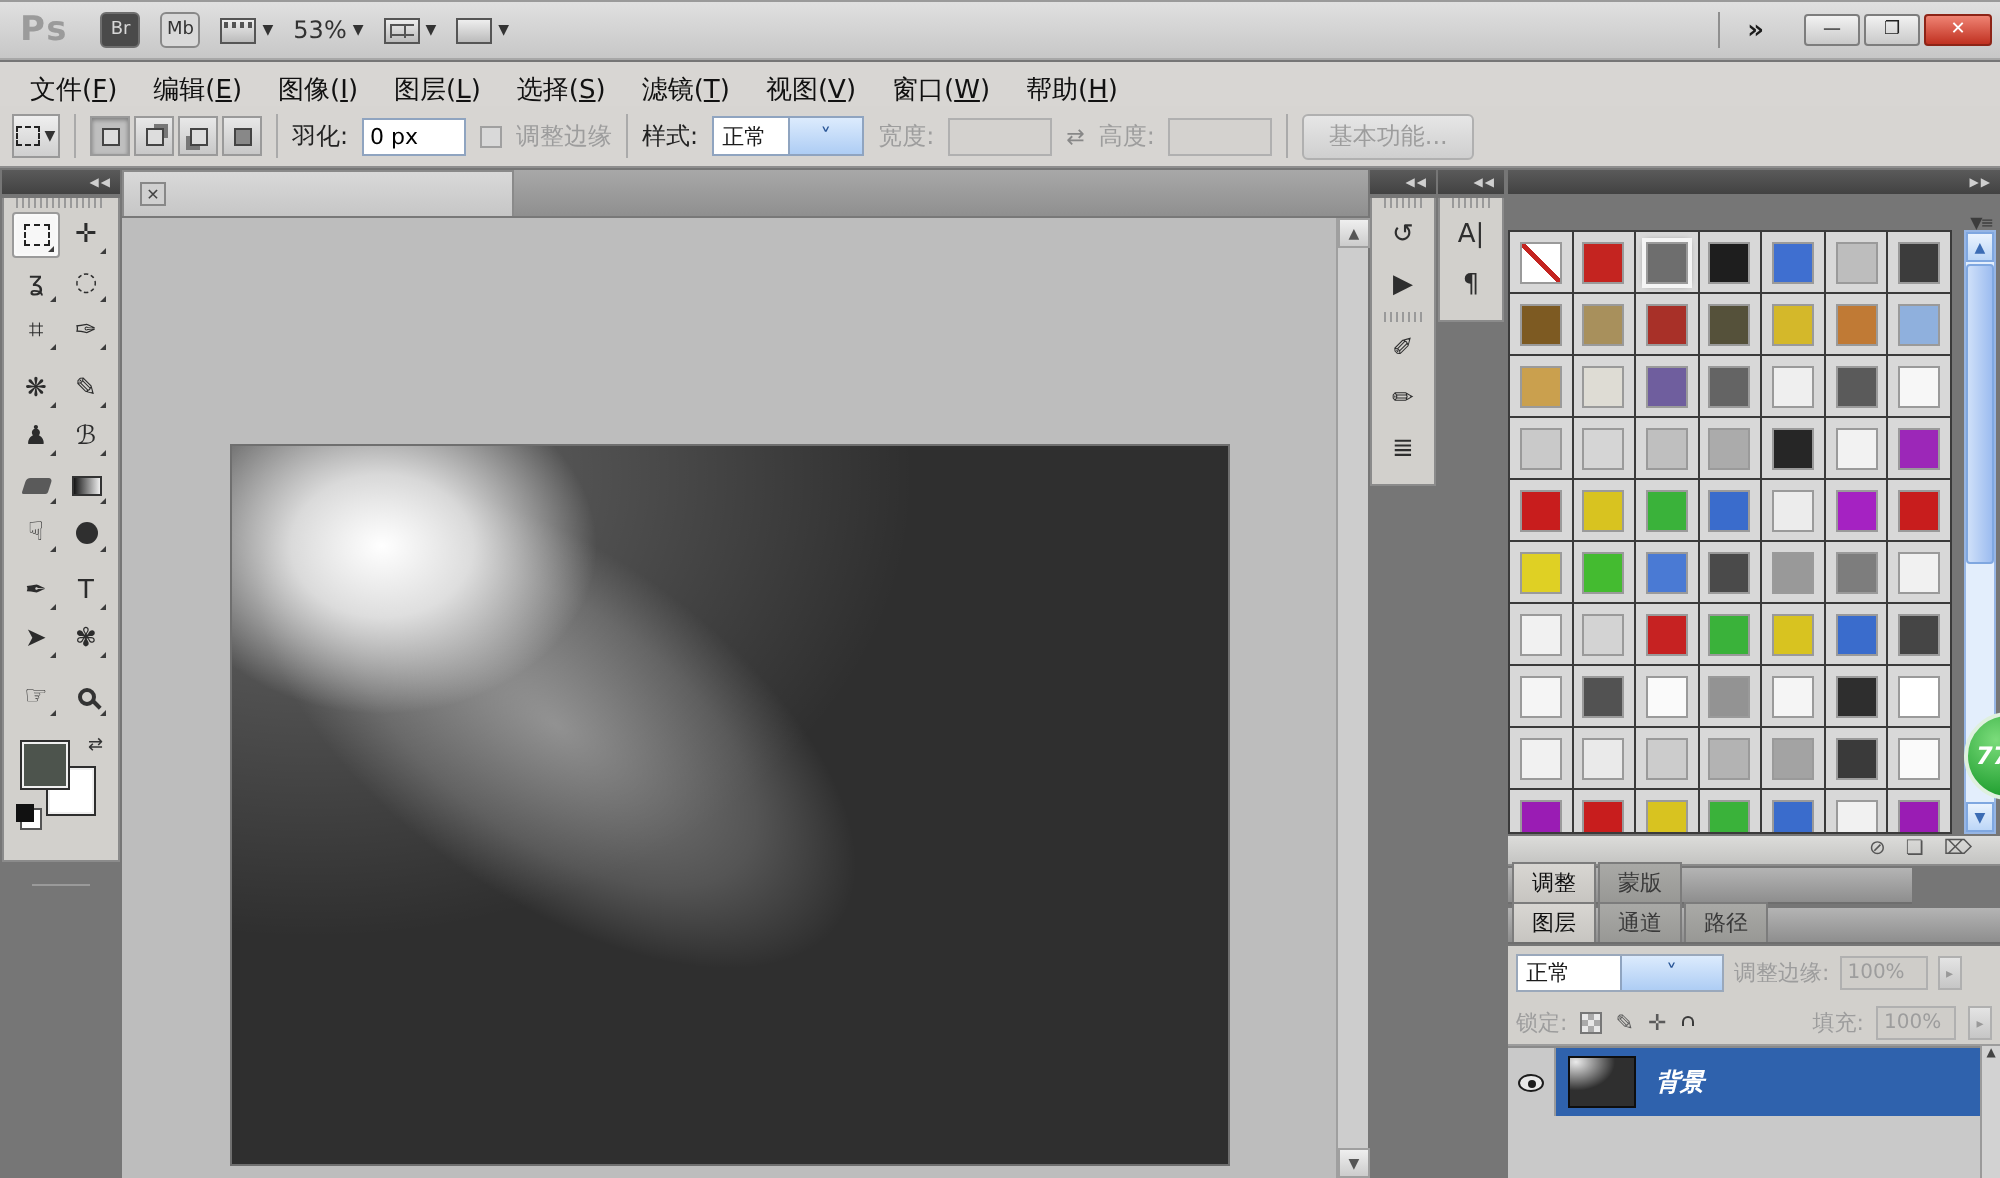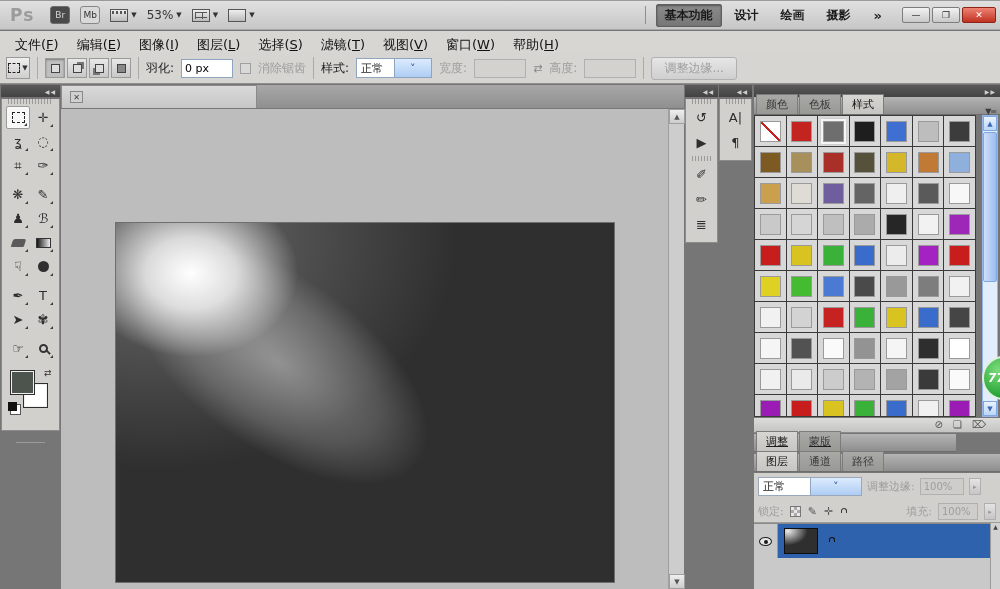--- a/index.html
+++ b/index.html
@@ -126,21 +126,21 @@
   .cell.nostyle .thumb{background-color:#fff;background-image:linear-gradient(45deg,transparent 45%,#c42420 45%,#c42420 55%,transparent 55%);}
   .cell.sel .thumb{outline:2px solid #f5f5f5;box-shadow:0 0 3px #000;}
   #stylescroll{position:absolute;right:2px;top:30px;width:16px;height:302px;background:#e3eefc;border:1px solid #96b5e4;}
   .bscr{width:14px;height:15px;background:linear-gradient(#eaf3fe,#bcd6f7);border:1px solid #7fa7e0;color:#3c6cb4;font-size:7px;display:flex;align-items:center;justify-content:center;}
   .bscr.bot{position:absolute;bottom:0;}
   .bthumb{position:absolute;top:16px;left:0;width:14px;height:150px;background:linear-gradient(90deg,#cfe0f9,#9cbcf0);border:1px solid #7fa7e0;border-radius:2px;}
   #stylesfooter{position:absolute;left:0;top:333px;width:246px;height:15px;background:linear-gradient(#dcdcda,#c4c4c2);border-bottom:1px solid #8a8a8a;
     display:flex;align-items:center;justify-content:flex-end;gap:10px;padding-right:14px;}
   .f-ico{font-size:10px;color:#555;line-height:1;}
 
-  #adjtabs{position:absolute;left:0;top:349px;width:202px;text-decoration:underline;}
+  #adjtabs{position:absolute;left:0;top:349px;width:202px;}
   #layerstabs{position:absolute;left:0;top:369px;width:246px;}
   #layerctl{position:absolute;left:0;top:388px;width:246px;height:50px;background:#d2d0cc;border-bottom:1px solid #9c9c9c;padding:4px;}
   .blendrow{display:flex;align-items:center;gap:5px;}
   .blend-select{width:104px;height:19px;background:#fff;border:1px solid #9aa8bb;display:flex;align-items:center;}
   .blend-select span{flex:1;padding:0 4px;font-size:11px;}
   .dis-field{width:44px;height:17px;background:#cfcdc9;border:1px solid #b0b0b0;color:#9d9d9d;font-size:10px;display:flex;align-items:center;padding:0 3px;}
   .stepper{width:12px;height:17px;background:linear-gradient(#e4e4e4,#c6c6c6);border:1px solid #b0b0b0;color:#999;font-size:7px;display:flex;align-items:center;justify-content:center;}
   .dis-label{color:#9d9d9d;font-size:11px;}
   .lockrow{display:flex;align-items:center;gap:6px;margin-top:7px;}
   .lk{font-size:11px;color:#5a5a5a;}
@@ -186,27 +186,20 @@
     </span>
   <span class="tb-ico">
       <span class="ico-box grid"></span>
       <span class="dd">▼</span>
     </span>
   <span class="tb-ico">
       <span class="ico-box"></span>
       <span class="dd">▼</span>
     </span>
   <span class="ws-sep"></span>
-  <span style="display:flex;align-items:center;gap:4px;">
-
-  <span class="ws-btn active">基本功能</span>
-      <span class="ws-btn">设计</span>
-      <span class="ws-btn">绘画</span>
-      <span class="ws-btn">摄影</span>
-    </span>
   <span class="ws-overflow">»</span>
   <span class="winctl">
     <span class="wbtn">—</span>
     <span class="wbtn">❐</span>
     <span class="wbtn close">✕</span>
   </span>
 </div>
 
 <div id="menubar">
 
@@ -239,34 +232,34 @@
         <span class="mode-glyph"></span>
       </span>
       <span class="mode-btn m4">
         <span class="mode-glyph"></span>
       </span>
     </span>
   <span class="vsep"></span>
   <span class="opt-label">羽化:</span>
   <input class="opt-input" value="0 px" style="">
   <span class="chkbox"></span>
-  <span class="chk-label">消除锯齿</span>
+  <span class="chk-label">调整边缘</span>
   <span class="vsep"></span>
   <span class="opt-label">样式:</span>
   <span class="sel-box">
       <span>正常</span>
       <span class="sel-arrow">˅</span>
     </span>
   <span class="opt-label dis">宽度:</span>
   <input class="opt-input" disabled="" style="">
   <span class="swapwh">⇄</span>
   <span class="opt-label dis">高度:</span>
   <input class="opt-input" disabled="" style="">
   <span class="vsep"></span>
-  <span class="refine-btn">调整边缘...</span>
+  <span class="refine-btn">基本功能...</span>
 </div>
 
 <div id="toolbar">
   <div class="panel-header">◀◀</div>
   <div class="panelbg">
     <div class="grip"></div>
     <div id="tools">
 
     <div class="tool active k-marquee">
           <span class="tg"></span>
@@ -395,26 +388,20 @@
         <div class="cicon">
           <span>¶</span>
         </div>
       </div>
   </div>
 </div>
 
 <div id="rightcol">
   <div class="panel-header">▶▶</div>
 
-  <div class="tabsbar">
-
-  <span class="ptab">颜色</span>
-      <span class="ptab">色板</span>
-      <span class="ptab active">样式</span>
-    </div>
   <span class="pmenu" style="top:22px;">▼≡</span>
 
   <div id="stylesgrid">
 
   <div class="cell nostyle">
         <div class="thumb"></div>
       </div>
       <div class="cell">
         <div class="thumb" style="background: rgb(196, 36, 32);"></div>
       </div>
@@ -679,20 +666,21 @@
     </div>
   </div>
 
   <div id="layerslist">
 
   <div class="layer-row selected">
         <span class="eye-cell">
           <span class="eye"></span>
         </span>
         <span class="layer-thumb"></span>
+        <span class="layer-name">背景</span>
         <span class="layer-lockbadge"><span class="padlock"></span></span>
       </div>
     </div>
   <span class="llscroll" style="top:438px;height:66px;position:absolute;">▲</span>
 </div>
 
 <div id="greenbadge">
     <span>77</span>
   </div>
 

